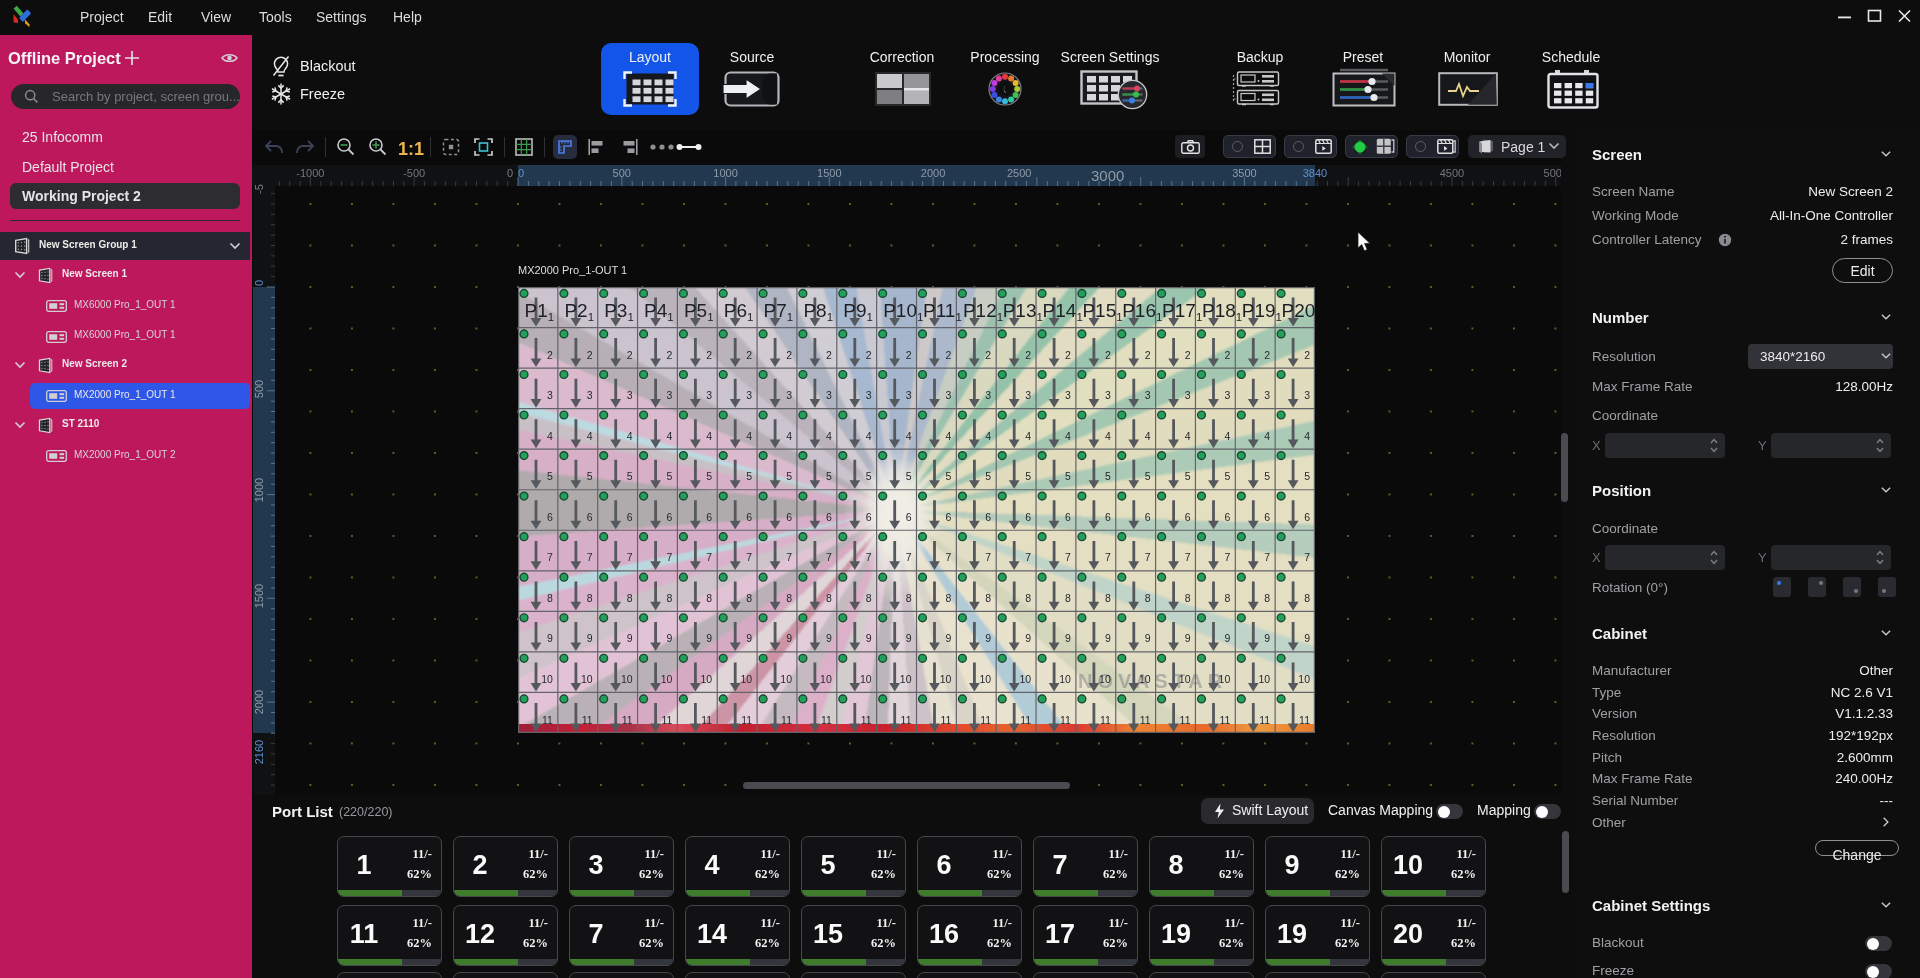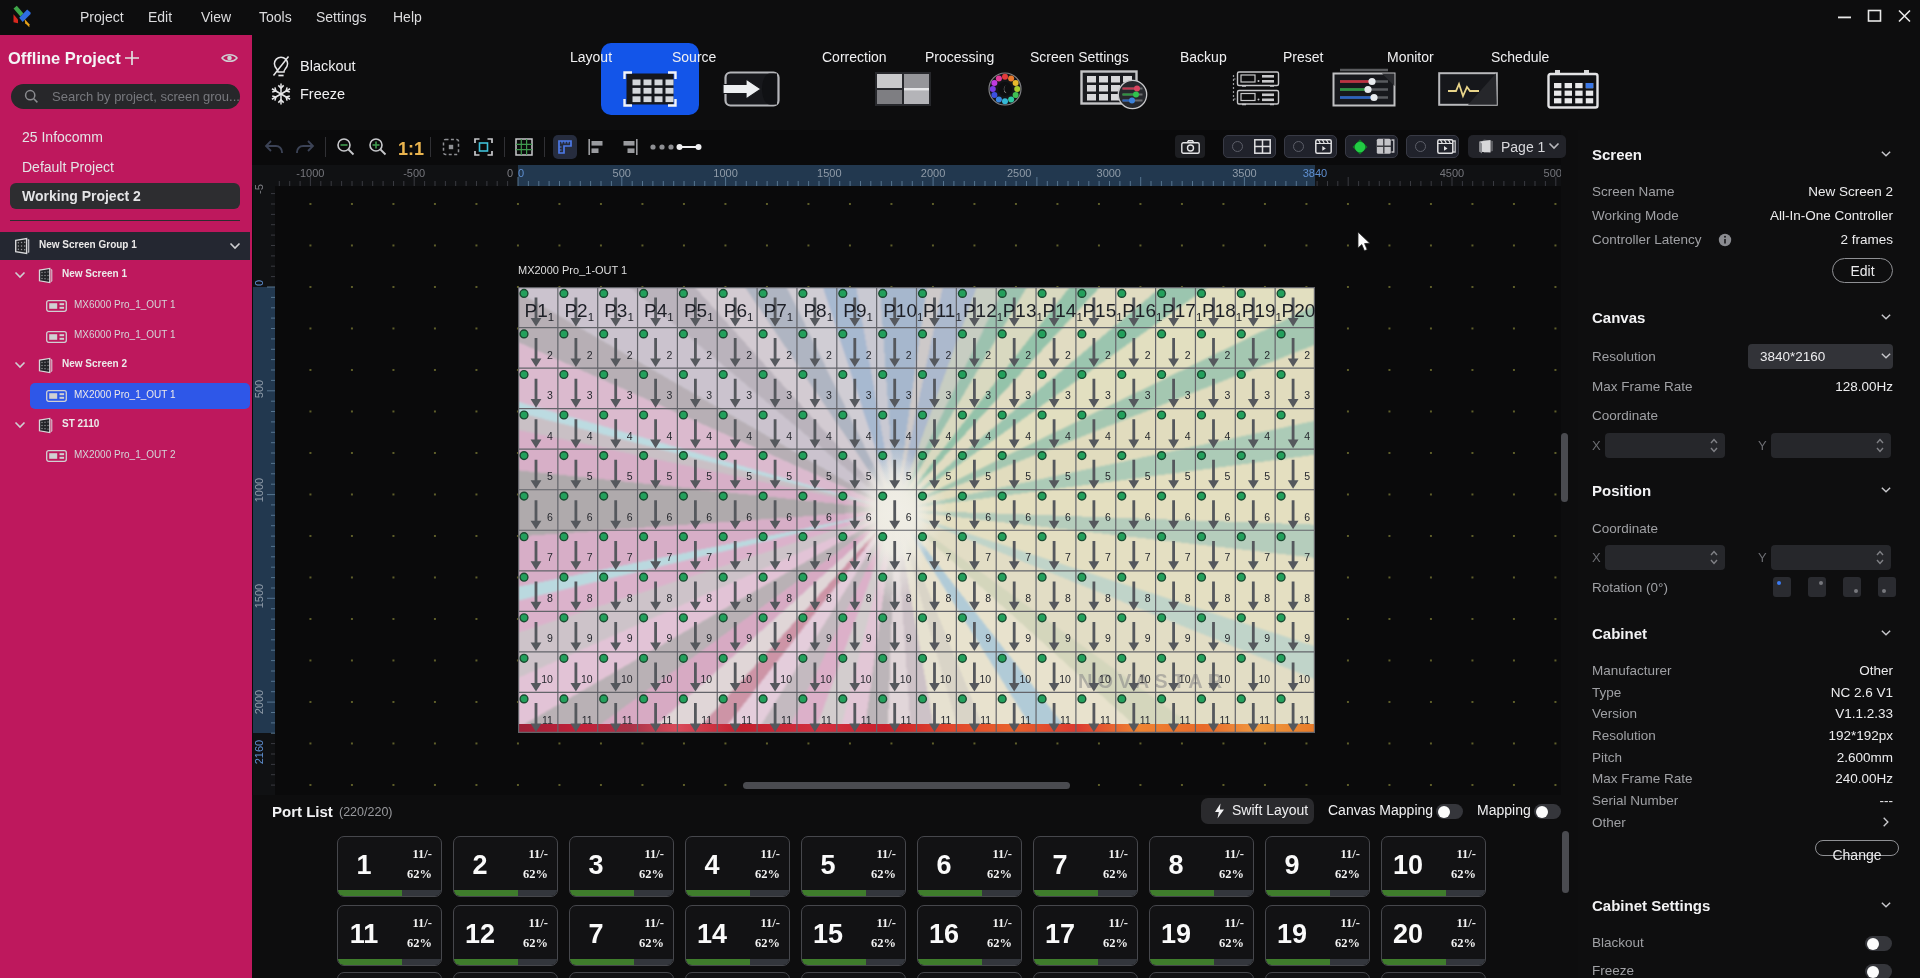--- a/index.html
+++ b/index.html
@@ -8,21 +8,21 @@
 
 #titlebar{position:absolute;left:0;top:0;width:1920px;height:35px;background:#0d0d0e;}
 .menu{position:absolute;top:9px;font-size:14px;color:#dcdcde;}
 
 #sidebar{position:absolute;left:0;top:35px;width:252px;height:943px;background:#be185d;}
 #searchbox{position:absolute;left:11px;top:49px;width:229px;height:25px;background:#27272a;border-radius:13px;}
 #searchbox .ph{position:absolute;left:41px;top:4.5px;font-size:13px;color:#77787d;}
 .plistitem{position:absolute;left:22px;font-size:14px;color:#e4e4e6;}
 .treelabel{font-size:10px;color:#eceaea;}
 
-.navlbl{position:absolute;top:49px;width:160px;text-align:left;font-size:14px;color:#f0f0f2;}
+.navlbl{position:absolute;top:49px;width:160px;text-align:center;font-size:14px;color:#f0f0f2;}
 #portlist{position:absolute;left:252px;top:795px;width:1326px;height:183px;background:#0d0d0e;}
 #rightpanel{position:absolute;left:1578px;top:130px;width:342px;height:848px;background:#0e0e0f;}
 .rp-h{position:absolute;left:14px;font-size:15px;font-weight:bold;color:#f2f2f4;}
 .rp-l{position:absolute;left:14px;font-size:13.5px;color:#9fa0a4;}
 .rp-v{position:absolute;right:27px;font-size:13.5px;color:#ececee;text-align:right;}
 .chev{position:absolute;right:28px;width:12px;height:12px;}
 .pill{position:absolute;border:1px solid #8f9094;border-radius:14px;color:#ececee;
  font-size:14px;text-align:center;}
 .spin{position:absolute;width:120px;height:25px;background:#26272b;border-radius:4px;}
 .xy{position:absolute;font-size:13px;color:#6c6d72;}
@@ -483,21 +483,21 @@
         <path d="M1324.5 16 V21" stroke="#393a40" stroke-width="1"></path>
       </svg>
 <div class="abs" style="left:28.4px;top:37px;width:60px;text-align:center;font-size:11px;color:#75767c">-1000</div>
 <div class="abs" style="left:132.2px;top:37px;width:60px;text-align:center;font-size:11px;color:#75767c">-500</div>
 <div class="abs" style="left:239.0px;top:37px;width:60px;text-align:center;font-size:11px;color:#5f8fd0">0</div>
 <div class="abs" style="left:339.8px;top:37px;width:60px;text-align:center;font-size:11px;color:#8f9ba8">500</div>
 <div class="abs" style="left:443.6px;top:37px;width:60px;text-align:center;font-size:11px;color:#8f9ba8">1000</div>
 <div class="abs" style="left:547.3px;top:37px;width:60px;text-align:center;font-size:11px;color:#8f9ba8">1500</div>
 <div class="abs" style="left:651.1px;top:37px;width:60px;text-align:center;font-size:11px;color:#8f9ba8">2000</div>
 <div class="abs" style="left:754.9px;top:37px;width:60px;text-align:left;font-size:11px;color:#8f9ba8">2500</div>
-<div class="abs" style="left:809px;top:37px;width:60px;text-align:right;font-size:11px;color:#8f9ba8">3000</div>
+<div class="abs" style="left:839px;top:37px;width:60px;text-align:left;font-size:15px;color:#8f9ba8">3000</div>
 <div class="abs" style="left:962.4px;top:37px;width:60px;text-align:center;font-size:11px;color:#8f9ba8">3500</div>
 <div class="abs" style="left:1170.0px;top:37px;width:60px;text-align:center;font-size:11px;color:#75767c">4500</div>
 <div class="abs" style="left:1273.8px;top:37px;width:60px;text-align:center;font-size:11px;color:#75767c">5000</div>
 <div class="abs" style="left:252.0px;top:37px;width:12px;text-align:center;font-size:11px;color:#7d7e84">0</div>
 <div class="abs" style="left:1033.0px;top:37px;width:60px;text-align:center;font-size:11px;color:#5f8fd0">3840</div>
 <svg class="abs" style="left:0;top:56px" width="23" height="609" viewBox="0 0 23 609">
         <path d="M19 7.6 H23" stroke="#393a40" stroke-width="1"></path>
         <path d="M19 18.0 H23" stroke="#393a40" stroke-width="1"></path>
         <path d="M19 28.4 H23" stroke="#393a40" stroke-width="1"></path>
         <path d="M19 38.7 H23" stroke="#393a40" stroke-width="1"></path>
@@ -1581,21 +1581,21 @@
 <div class="rp-l" style="top:78px">Working Mode</div>
 <div class="rp-v" style="top:78px">All-In-One Controller</div>
 <div class="rp-l" style="top:102px">Controller Latency</div>
 <svg class="abs" style="left:140px;top:103px" width="14" height="14" viewBox="0 0 14 14">
 <circle cx="7" cy="7" r="6.2" fill="#8a8b90"></circle>
         <path d="M7 6 V10.5" stroke="#1a1a1c" stroke-width="1.6"></path>
         <circle cx="7" cy="3.8" r="1" fill="#1a1a1c"></circle>
       </svg>
 <div class="rp-v" style="top:102px">2 frames</div>
 <div class="pill" style="left:254px;top:128px;width:61px;height:25px;line-height:25px">Edit</div>
-<div class="rp-h" style="top:179px">Canvas</div>
+<div class="rp-h" style="top:179px">Number</div>
 <svg class="chev" style="top:181px;" width="13" height="13" viewBox="0 0 13 13">
         <path d="M2 4 L6.5 8.5 L11 4" fill="none" stroke="#c8c8cc" stroke-width="1.5"></path>
       </svg>
 <div class="rp-l" style="top:219px">Resolution</div>
 <div class="rp-v" style="top:219px"></div>
 <div class="abs" style="left:170px;top:214px;width:145px;height:25px;background:#323338;border-radius:4px"></div>
 <div class="abs" style="left:182px;top:219px;font-size:13.5px;color:#ececee">3840*2160</div>
 <svg class="chev" style="top:220px;" width="13" height="13" viewBox="0 0 13 13">
         <path d="M2 4 L6.5 8.5 L11 4" fill="none" stroke="#c8c8cc" stroke-width="1.5"></path>
       </svg>

